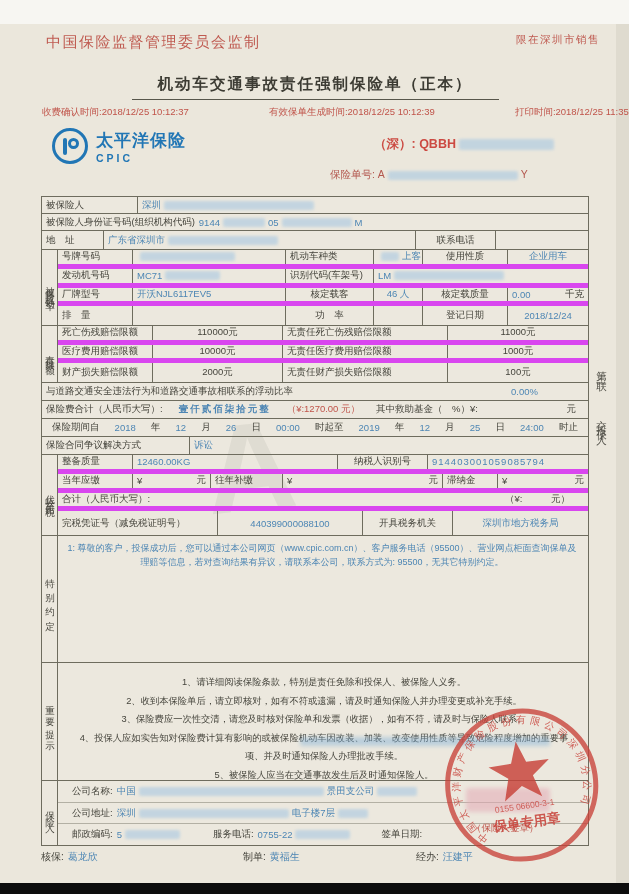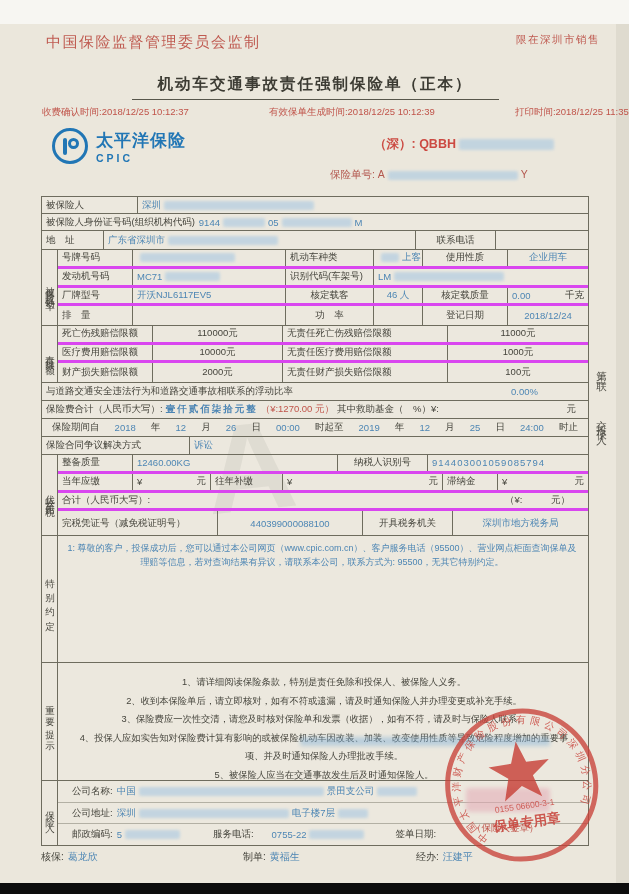--- a/index.html
+++ b/index.html
@@ -33,21 +33,21 @@
   .polno  { position:absolute; left:330px; top:168px; font-size:10.5px; color:#b3574e; }
 
   .tbl { position:absolute; left:41px; top:196px; width:548px; border:1px solid #6e6c5e; font-size:9.5px; background:rgba(255,255,255,0.06);text-align:center; }
   .tbl > div { border-bottom:1px solid #6e6c5e; }
   .tbl > div:last-child { border-bottom:none; }
   .row { display:flex; align-items:center; }
   .blk { display:flex; align-items:stretch; }
   .vlab { flex:none; width:16px; border-right:1px solid #6e6c5e; writing-mode:vertical-lr; text-orientation:upright;
     display:flex; align-items:center; justify-content:center; letter-spacing:3px; font-size:9.5px; color:#45443c; padding:2px 0; }
   .bc { flex:1 1 auto; min-width:0; display:flex; flex-direction:column; }
-  .bc > .row { border-bottom:3px solid #d946ef; }
+  .bc > .row { border-bottom:5px solid #d946ef; }
   .bc > .row:last-child { border-bottom:none; }
   .c { padding:0 4px; display:flex; align-items:center; height:100%; overflow:hidden; white-space:nowrap; }
   .br { border-right:1px solid #6e6c5e; }
   .ctr { justify-content:center; }
   .bv { color:#4d86b4; }
   .rv { color:#c0544a; }
   .bold { font-weight:bold; }
   .rd { display:inline-block; height:9px; border-radius:2px; background:#a8c8e2; opacity:.6; filter:blur(1.5px); margin:0 3px; vertical-align:middle; flex:none; }
   .patch { position:absolute; border-radius:3px; filter:blur(2px); }
 
@@ -275,21 +275,21 @@
     </div>
 
     <div class="row" style="height:18px">
       <div class="c" style="flex:1">
           <span>与道路交通安全违法行为和道路交通事故相联系的浮动比率</span>
           <span class="bv" style="margin-left:auto;margin-right:46px">0.00%</span>
         </div>
     </div>
 
     <div class="row" style="height:18px">
-      <div class="c" style="flex:1;gap:3px">
+      <div class="c" style="flex:1;gap:16px">
         <span>保险费合计（人民币大写）:</span>
         <span class="bv bold" style="letter-spacing:2px">壹仟贰佰柒拾元整</span>
         <span class="rv">（¥:1270.00 元）</span>
         <span>其中救助基金（　%）¥:</span>
         <span style="margin-left:auto;margin-right:8px">元</span>
       </div>
     </div>
 
     <div class="row" style="height:18px">
       <div class="c" style="flex:1;justify-content:space-between;padding:0 10px">
@@ -420,21 +420,21 @@
           <span class="bv" style="margin-left:4px">深圳</span>
             <span class="rd" style="width:150px"></span>
             <span class="bv">电子楼7层</span>
             <span class="rd" style="width:30px"></span>
         </div>
         <div class="ins-row" style="height:22px">
           <span>邮政编码:</span>
           <span class="bv" style="margin-left:4px">5</span>
             <span class="rd" style="width:55px"></span>
           <span style="margin-left:30px">服务电话:</span>
-          <span class="bv" style="margin-left:18px">0755-22</span>
+          <span class="bv" style="margin-left:4px">0755-22</span>
             <span class="rd" style="width:55px"></span>
           <span style="margin-left:28px">签单日期:</span>
         </div>
       </div>
     </div>
 
   </div>
 
   <div class="overprint"></div>
 

